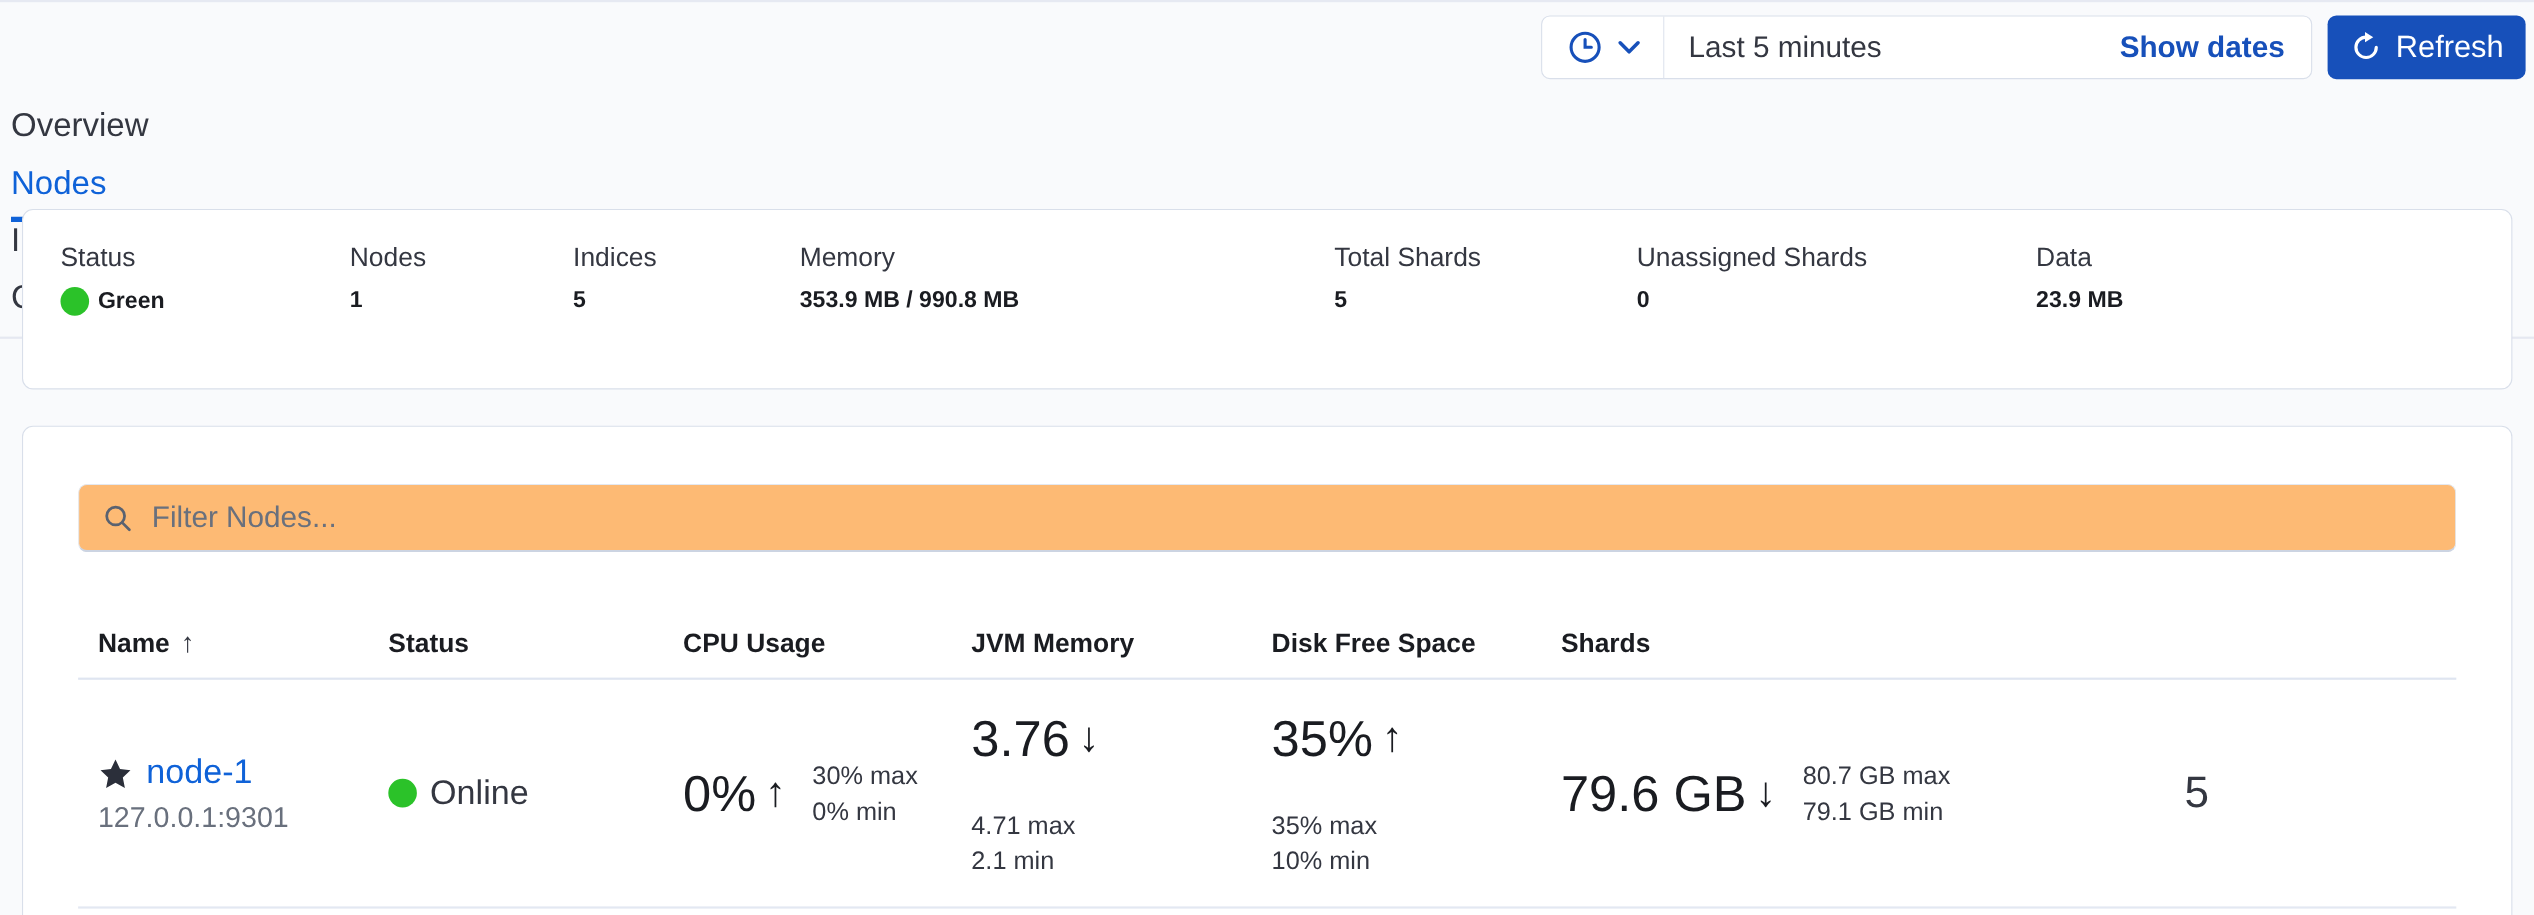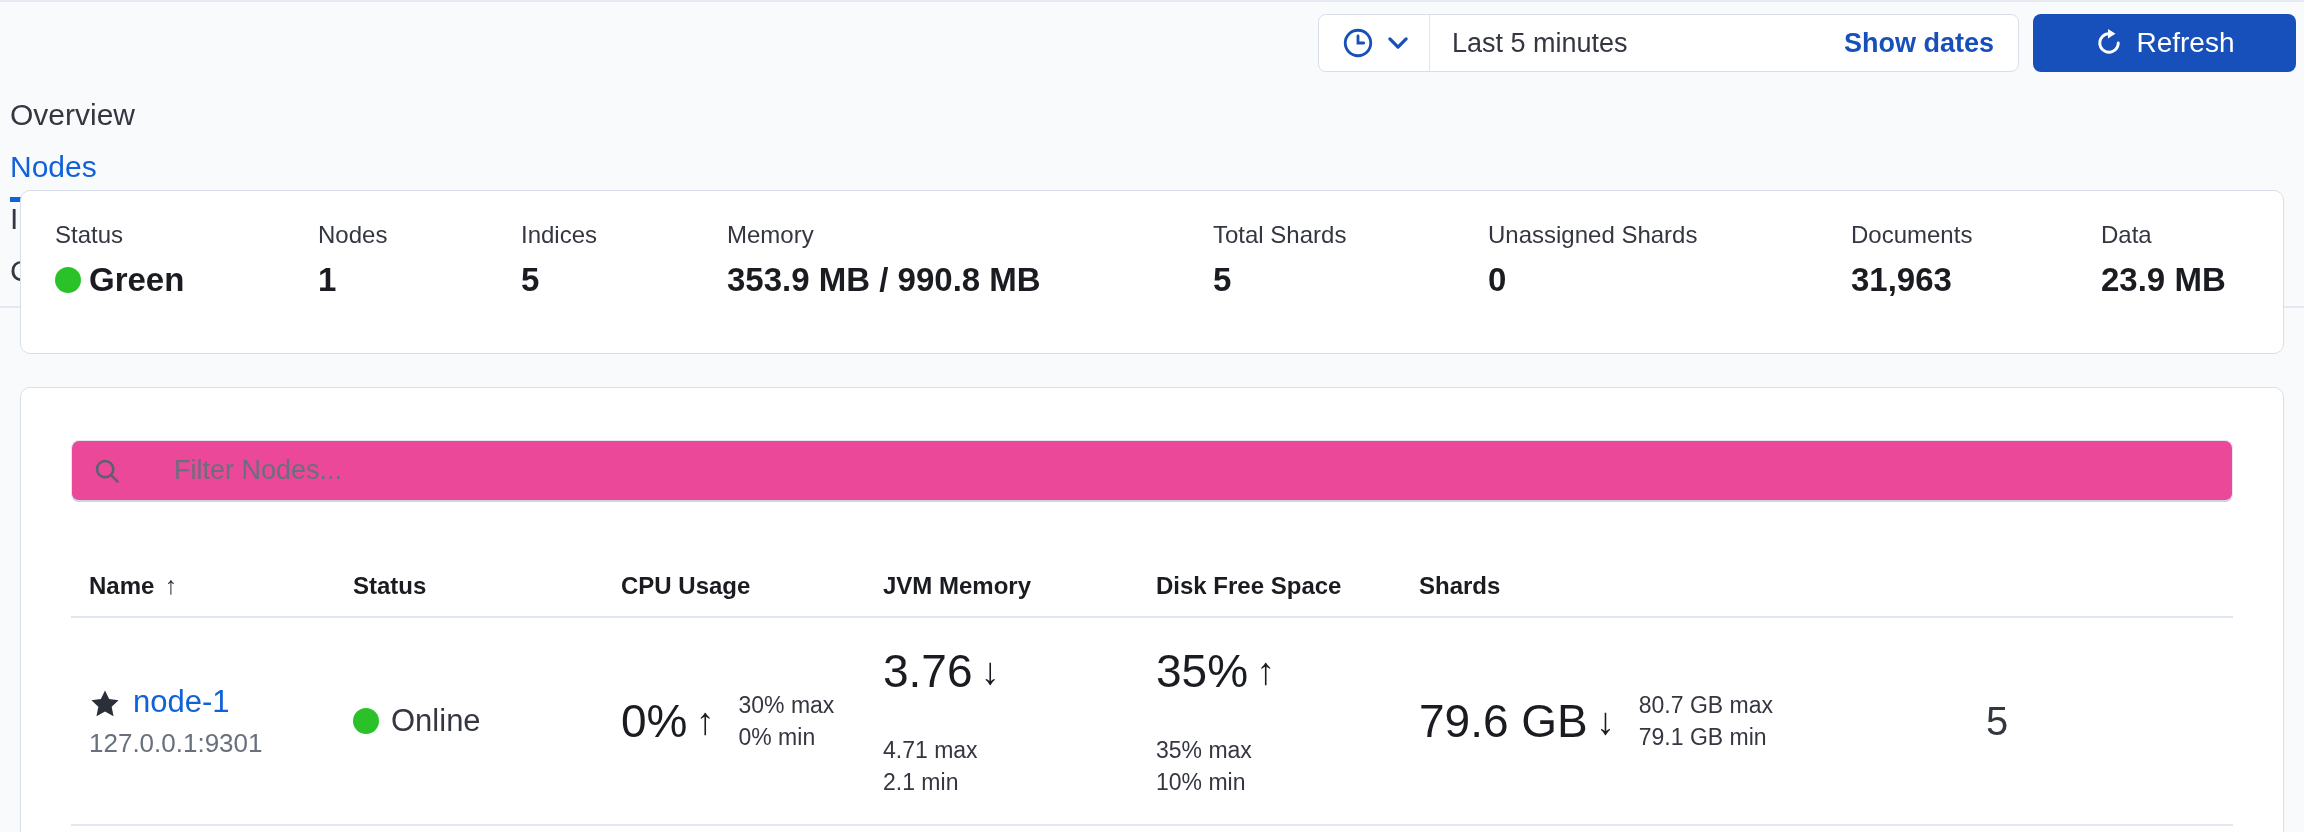--- a/index.html
+++ b/index.html
@@ -26,21 +26,21 @@
     padding: 0 18px 0 22px; height: 100%;
     border-right: 1px solid #dfe4ee; cursor: pointer;
   }
   .tp-text { flex: 1; padding-left: 22px; font-size: 27px; color: #343741; }
   .tp-showdates {
     padding-right: 24px; font-size: 27px; font-weight: 700;
     color: #1750ba; cursor: pointer; white-space: nowrap;
   }
   .refresh-btn {
     display: flex; align-items: center; justify-content: center; gap: 12px;
-    width: 263px; height: 58px; border: none; border-radius: 8px;
+    width: 180px; height: 58px; border: none; border-radius: 8px;
     background: #1750ba; color: #ffffff; font-size: 28px; font-weight: 500;
     font-family: inherit; cursor: pointer;
   }
   
   .tabs-wrap { padding: 22px 0 0 10px; border-bottom: 2px solid #e5e8f1; }
   .tabs { display: flex; flex-direction: column; }
   .tab {
     font-size: 30px; color: #343741; padding: 0 0 18px 0; margin-right: 28px;
     cursor: pointer; white-space: nowrap;
   }
@@ -57,37 +57,37 @@
   .stat { flex: 0 0 auto; }
   .stat:nth-child(1) { width: 263px; }
   .stat:nth-child(2) { width: 203px; }
   .stat:nth-child(3) { width: 206px; }
   .stat:nth-child(4) { width: 486px; }
   .stat:nth-child(5) { width: 275px; }
   .stat:nth-child(6) { width: 363px; }
   .stat:nth-child(7) { width: 250px; }
   .stat-label { font-size: 24px; color: #343741; }
   .stat-value {
-    margin-top: 12px; font-size: 33px; font-weight: 700; color: #1a1c21;
+    margin-top: 12px; font-size: 21px; font-weight: 700; color: #1a1c21;
     display: flex; align-items: center; white-space: nowrap;
   }
   .health-dot {
     width: 26px; height: 26px; border-radius: 50%;
     background: #2bc229; margin-right: 8px; flex: 0 0 auto;
   }
   
   .nodes-panel {
     position: absolute; left: 20px; right: 20px; top: 385px; height: 470px;
     background: #ffffff; border: 1px solid #d9dfea; border-radius: 10px;
     padding: 52px 50px 0 50px;
   }
   .filter-box {
     display: flex; align-items: center; height: 62px;
-    background: #ec4899; border: 1px solid #e3e8f0; border-bottom: 2px solid #ccd4e2;
-    border-radius: 8px; padding: 0 20px; gap: 36px;
+    background: #fdba74; border: 1px solid #e3e8f0; border-bottom: 2px solid #ccd4e2;
+    border-radius: 8px; padding: 0 20px;
   }
   .filter-box input {
     flex: 1; border: none; outline: none; background: transparent;
     font-family: inherit; font-size: 27px; color: #343741; margin-left: 16px;
   }
   .filter-box input::placeholder { color: #69707d; opacity: 1; }
   
   .grid-row {
     display: grid;
     grid-template-columns: 282px 268px 262px 273px 263px 567px 249px;
@@ -178,24 +178,20 @@
   </div>
   <div class="stat">
     <div class="stat-label">Total Shards</div>
     <div class="stat-value">5</div>
   </div>
   <div class="stat">
     <div class="stat-label">Unassigned Shards</div>
     <div class="stat-value">0</div>
   </div>
   <div class="stat">
-    <div class="stat-label">Documents</div>
-    <div class="stat-value">31,963</div>
-  </div>
-  <div class="stat">
     <div class="stat-label">Data</div>
     <div class="stat-value">23.9 MB</div>
   </div>
 </div>
 
 <div class="nodes-panel">
 
   <div class="filter-box">
     <svg class="icon-svg" width="30" height="30" viewBox="0 0 24 24">
       <circle cx="10.5" cy="10.5" r="6.5" fill="none" stroke="#5a6270" stroke-width="2"></circle>

